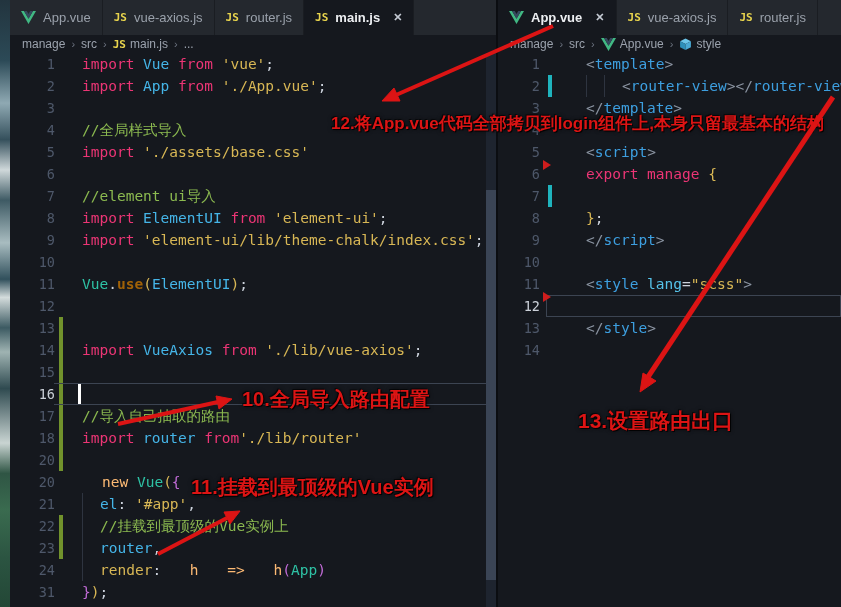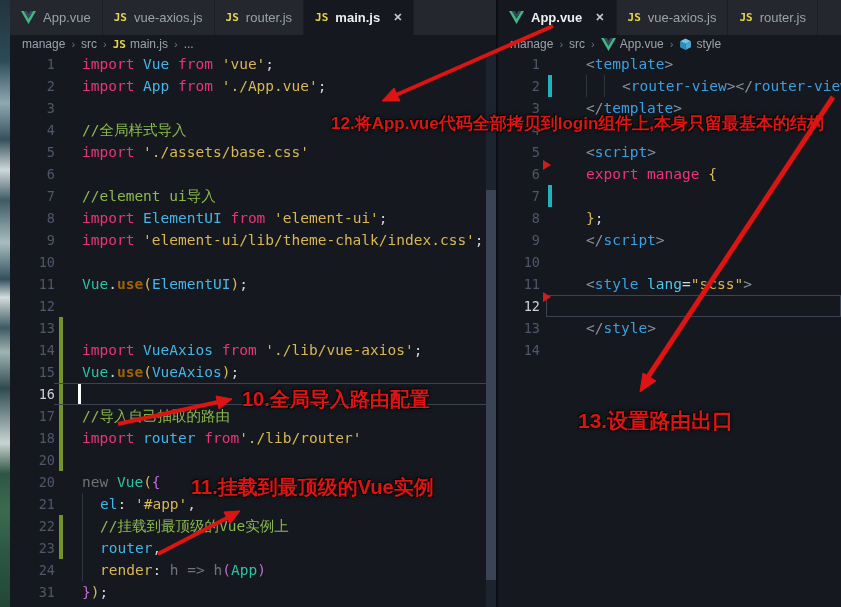--- a/index.html
+++ b/index.html
@@ -45,21 +45,21 @@
   #pane-right .codeln{left:65px;margin-left:23px;}
   #pane-left .row.cur::after{content:'';position:absolute;left:44px;right:10px;top:0;bottom:0;
       border-top:1px solid #3c4452;border-bottom:1px solid #3c4452;pointer-events:none;}
   #pane-right .row.cur::after{content:'';position:absolute;left:48px;right:0;top:0;bottom:0;
       border:1px solid #3c4452;box-sizing:border-box;pointer-events:none;}
   .cursor{position:absolute;left:68px;top:1px;width:3px;height:20px;background:#ffffff;}
 
   
   .kw{color:#ec3575;} .id{color:#45b5e8;} .cls{color:#2ec2a5;}
   .mth{color:#a16207;font-weight:700;text-align:right;} .str{color:#d8b755;} .cmt{color:#8cba50;}
-  .pun{color:#cdd3dd;} .b1{color:#d8b755;} .b2{color:#c06bd6;} .blu{color:#737373;}
+  .pun{color:#cdd3dd;} .b1{color:#d8b755;} .b2{color:#c06bd6;} .blu{color:#fdba74;margin-left:20px;}
   .fn{color:#d8b755;} .tag{color:#3d9fe0;} .ab{color:#8a93a1;} .attr{color:#56c3ea;}
   .gd{display:inline-block;width:17px;height:22px;vertical-align:top;border-left:1px solid #2e3440;}
 
   .marker{position:absolute;left:45px;width:0;height:0;
       border-left:8px solid #cf1d1d;border-top:5px solid transparent;border-bottom:5px solid transparent;}
 
   #scroll-track{position:absolute;right:0;top:53px;bottom:0;width:10px;background:#28303f;opacity:.5;}
   #scroll-thumb{position:absolute;right:0;top:190px;height:390px;width:10px;background:#4d5a70;opacity:.6;}
 
   .anno{position:absolute;font-weight:700;color:#dc1414;white-space:nowrap;z-index:55;
@@ -173,21 +173,20 @@
           <div class="bar"></div>
         </div>
         <div class="row">
           <div class="ln">14</div>
           <div class="bar"></div>
           <div class="codeln"><span class="kw">import </span><span class="id">VueAxios </span><span class="kw">from </span><span class="str">'./lib/vue-axios'</span><span class="pun">;</span></div>
         </div>
         <div class="row">
           <div class="ln">15</div>
           <div class="bar"></div>
-          <div class="codeln"><span class="cls">Vue</span><span class="pun">.</span><span class="mth">use</span><span class="b1">(</span><span class="id">VueAxios</span><span class="b1">)</span><span class="pun">;</span></div>
         </div>
         <div class="row cur">
           <div class="ln">16</div>
           <div class="bar"></div>
           <div class="codeln"></div>
           <div class="cursor"></div>
         </div>
         <div class="row">
           <div class="ln">17</div>
           <div class="bar"></div>

